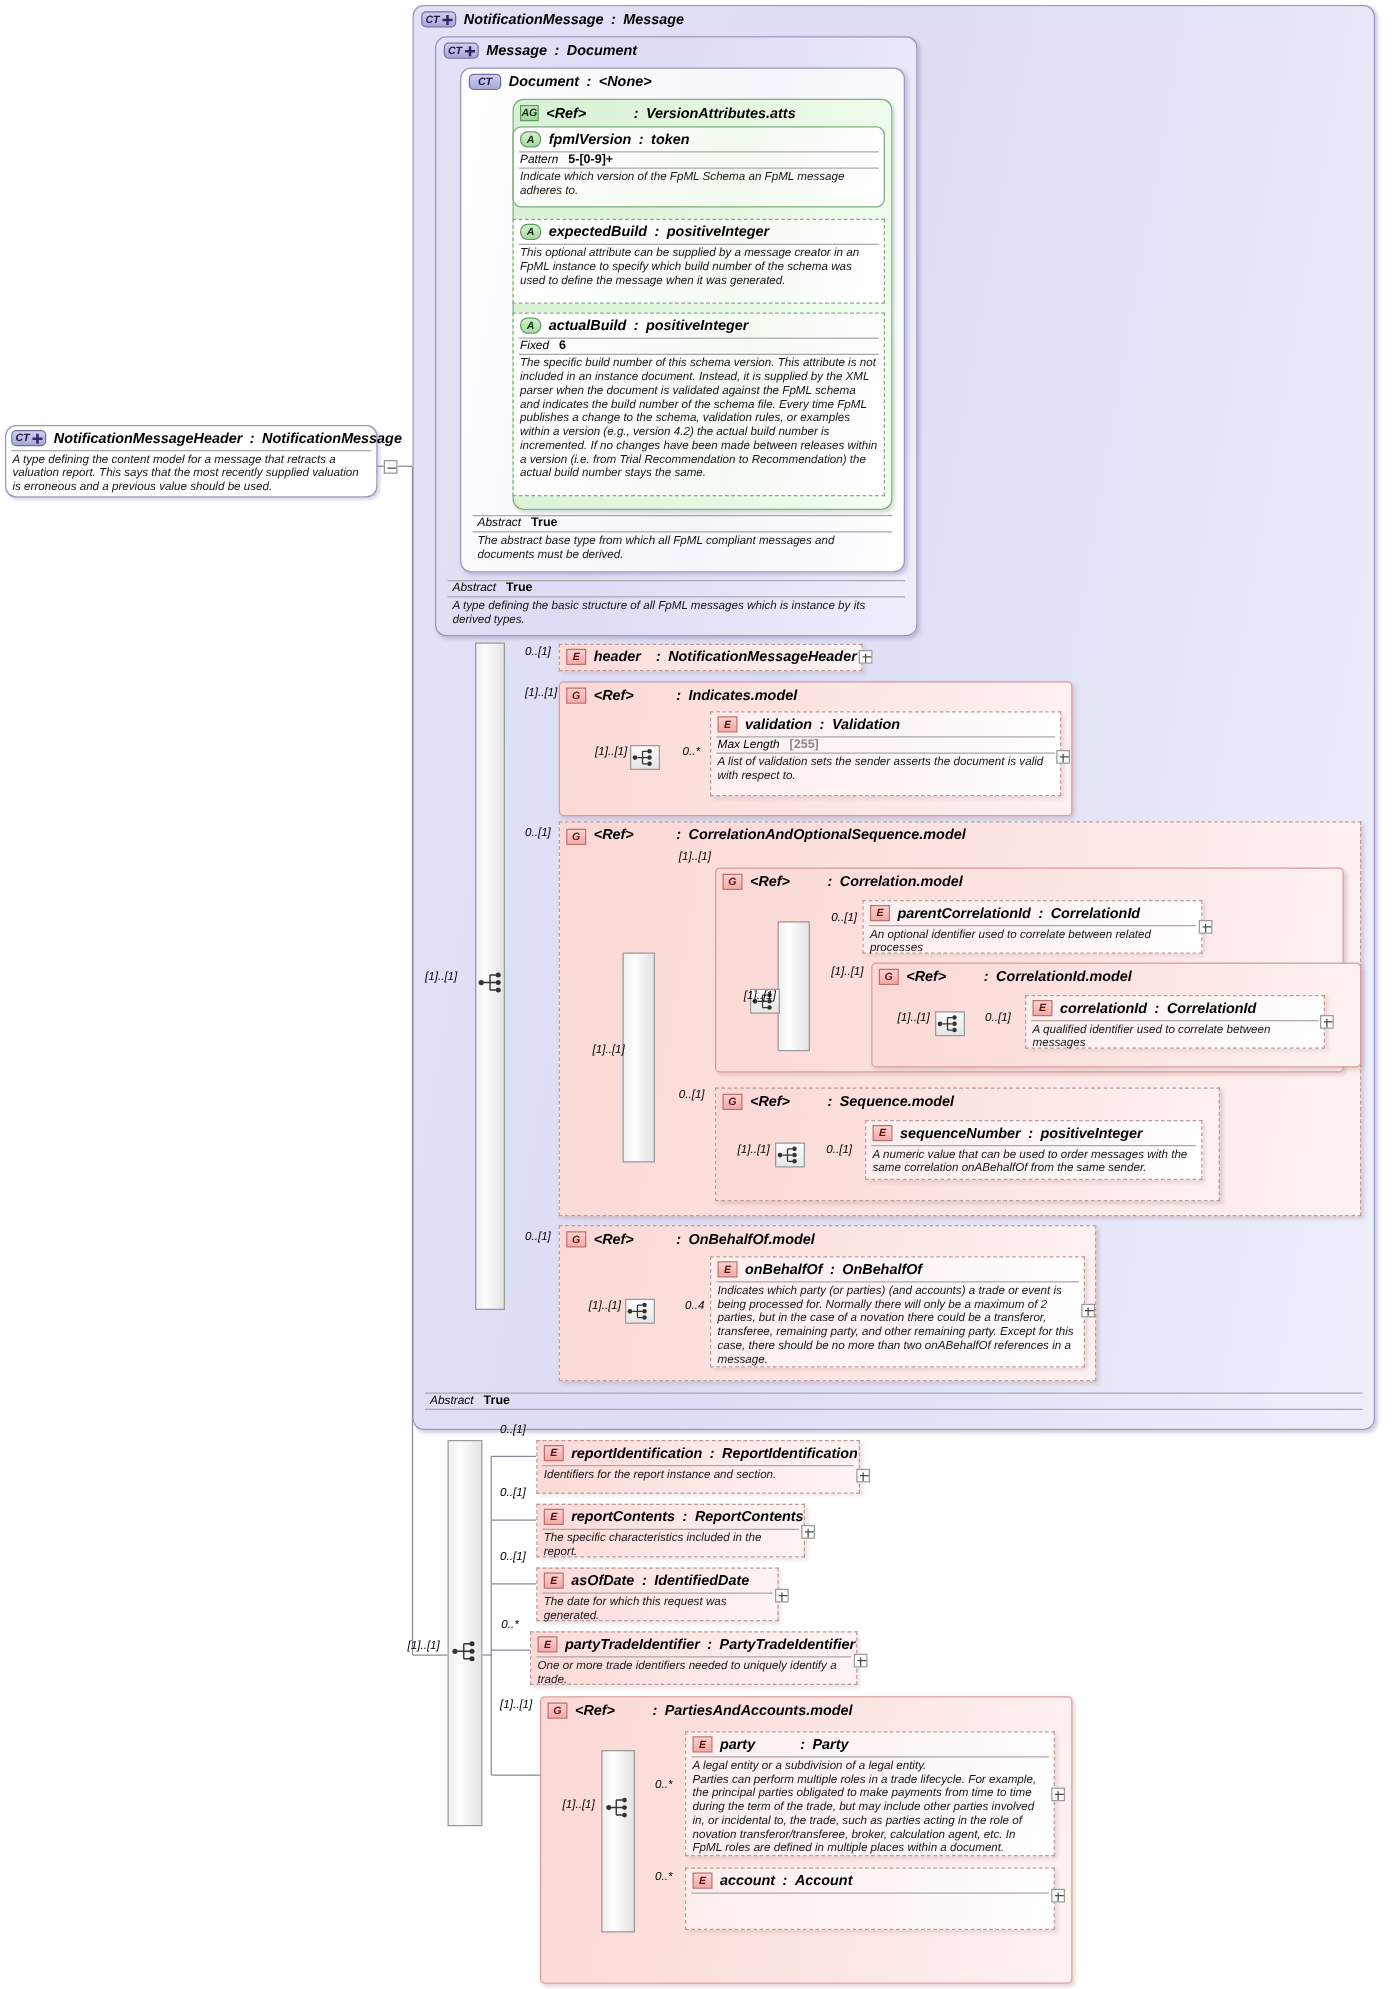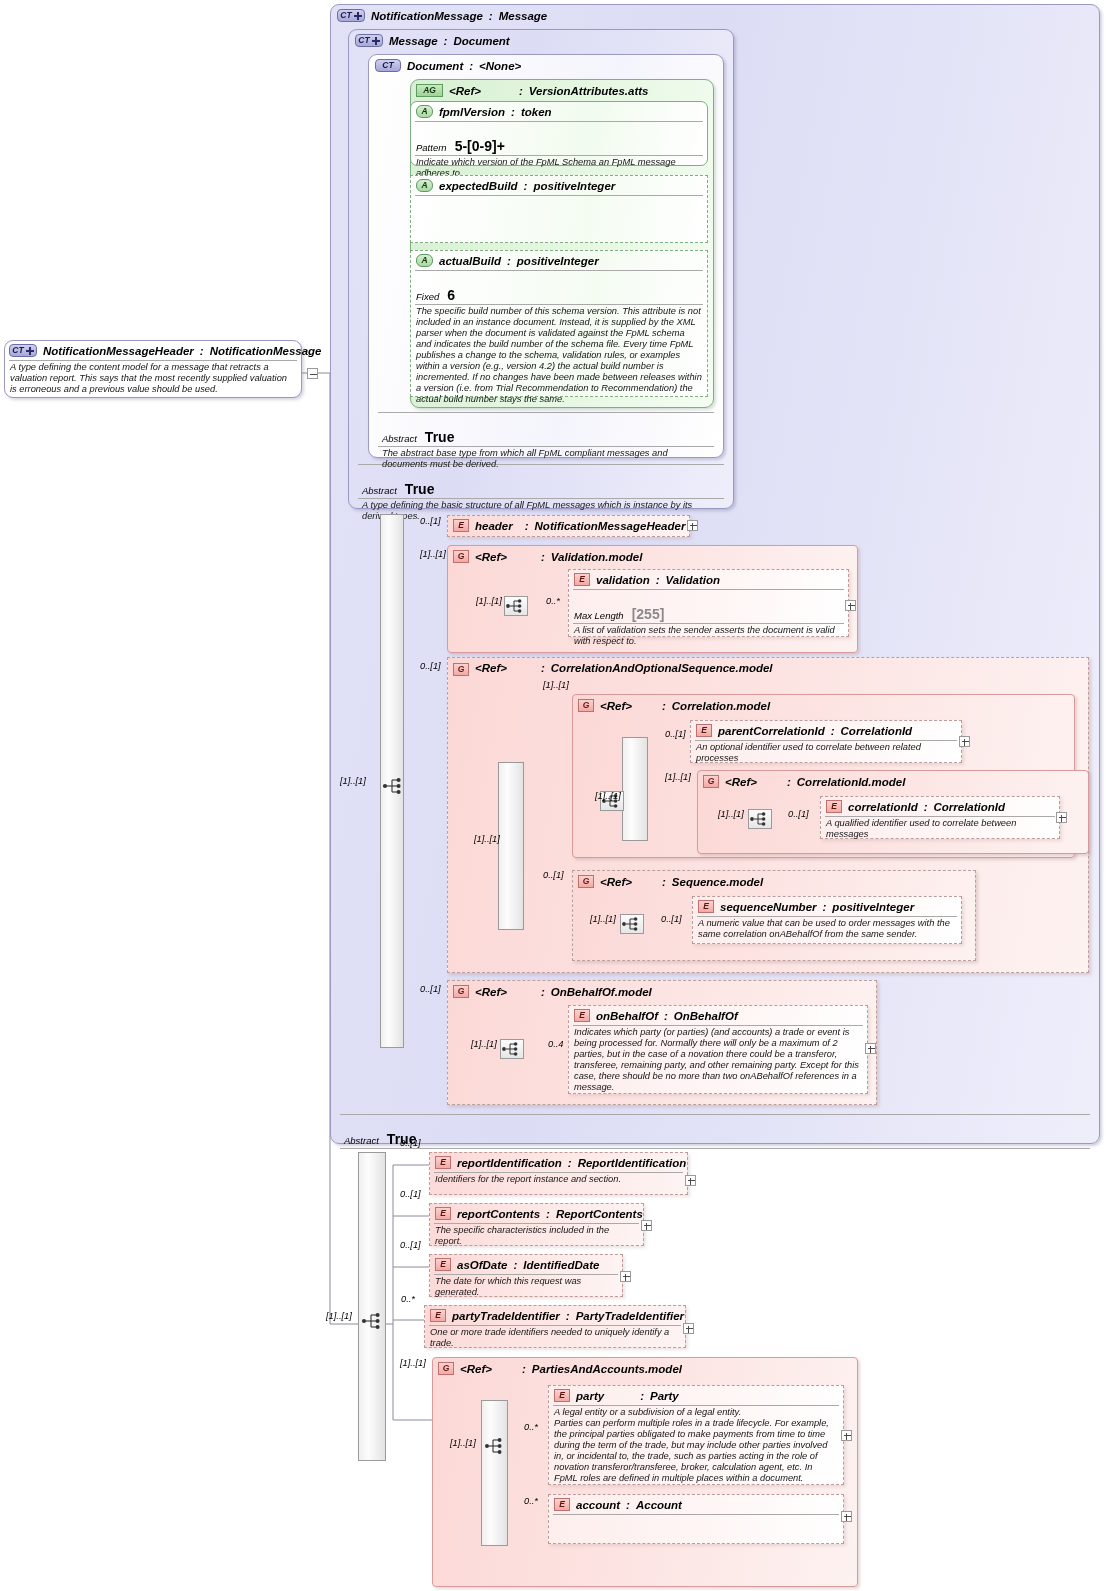--- a/index.html
+++ b/index.html
@@ -116,21 +116,21 @@
     display:inline-block; width:8px; height:8px;
     margin-left:2px; position:relative;
   }
   .badge-ct .pl:before, .badge-ct .pl:after{
     content:""; position:absolute; background:#2a2a66;
   }
   .badge-ct .pl:before{ left:0; top:3px; width:8px; height:2px;}
   .badge-ct .pl:after{ left:3px; top:0; width:2px; height:8px;}
 
   .badge-ag {
-    width: 27px; height: 13px;
+    width: 15px; height: 13px;
     border: 1px solid #5f9a5f;
     background: linear-gradient(#c8e9c2,#9fd398);
     color: #11330f;
   }
   .badge-a {
     width: 17px; height: 13px;
     border: 1px solid #5f9a5f;
     border-radius: 6px;
     background: linear-gradient(#d6f0d0,#a9d9a2);
     color: #11330f;
@@ -145,21 +145,21 @@
   
   .rule {
     border-top: 1px solid #a9a9a9;
     margin: 1px 4px 0 4px;
   }
   .prop {
     display:flex; gap:8px; align-items:baseline;
     padding: 0 5px; font-size: 9.5px;
   }
   .prop .pk { font-style: italic; }
-  .prop .pv { font-weight: bold; font-size: 14px; margin-top: 16px; }
+  .prop .pv { font-weight: bold; font-size: 10px; }
   .prop .pv.grey { color:#8a8a8a; font-weight:bold; }
   .doc {
     font-style: italic;
     font-size: 9.3px;
     line-height: 1.18;
     padding: 1px 5px 2px 5px;
     color:#151515;
   }
 
   
@@ -396,20 +396,21 @@
   <div class="abs a-box dashed" style="left:410px; top:175px; width:298px; height:68px;">
     <div class="hdr" style="padding-top:3px; padding-left:5px;">
       <span class="badge badge-a">
         <span>A</span>
       </span>
       <span class="nm">expectedBuild</span>
       <span class="sep">:</span>
       <span class="ty">positiveInteger</span>
     </div>
     <div class="rule"></div>
+    <div class="doc">This optional attribute can be supplied by a message creator in an FpML instance to specify which build number of the schema was used to define the message when it was generated.</div>
   </div>
 
   <div class="abs a-box dashed" style="left:410px; top:250px; width:298px; height:147px;">
     <div class="hdr" style="padding-top:3px; padding-left:5px;">
       <span class="badge badge-a">
         <span>A</span>
       </span>
       <span class="nm">actualBuild</span>
       <span class="sep">:</span>
       <span class="ty">positiveInteger</span>
@@ -455,21 +456,21 @@
 
   <div class="card" style="left:420px; top:549px;">[1]..[1]</div>
   <div class="abs g-box" style="left:447px; top:545px; width:411px; height:108px;">
     <div class="hdr" style="padding-top:4px; padding-left:5px;">
       <span class="badge badge-g">
         <span>G</span>
       </span>
       <span class="nm">&lt;Ref&gt;</span>
       <span style="display:inline-block;width:22px"></span>
       <span class="sep">:</span>
-      <span class="ty">Validation.model</span>
+      <span class="ty">Indicates.model</span>
     </div>
   </div>
   <div class="seqicon" style="left:504px; top:596px;">
     <svg width="22" height="18" viewBox="0 0 22 18">
       <circle cx="3" cy="9" r="1.9" fill="#333"></circle>
       <line x1="5" y1="9" x2="9" y2="9" stroke="#333" stroke-width="1"></line>
       <line x1="9" y1="4" x2="9" y2="14" stroke="#333" stroke-width="1"></line>
       <line x1="9" y1="4" x2="13" y2="4" stroke="#333" stroke-width="1"></line>
       <line x1="9" y1="9" x2="13" y2="9" stroke="#333" stroke-width="1"></line>
       <line x1="9" y1="14" x2="13" y2="14" stroke="#333" stroke-width="1"></line>

